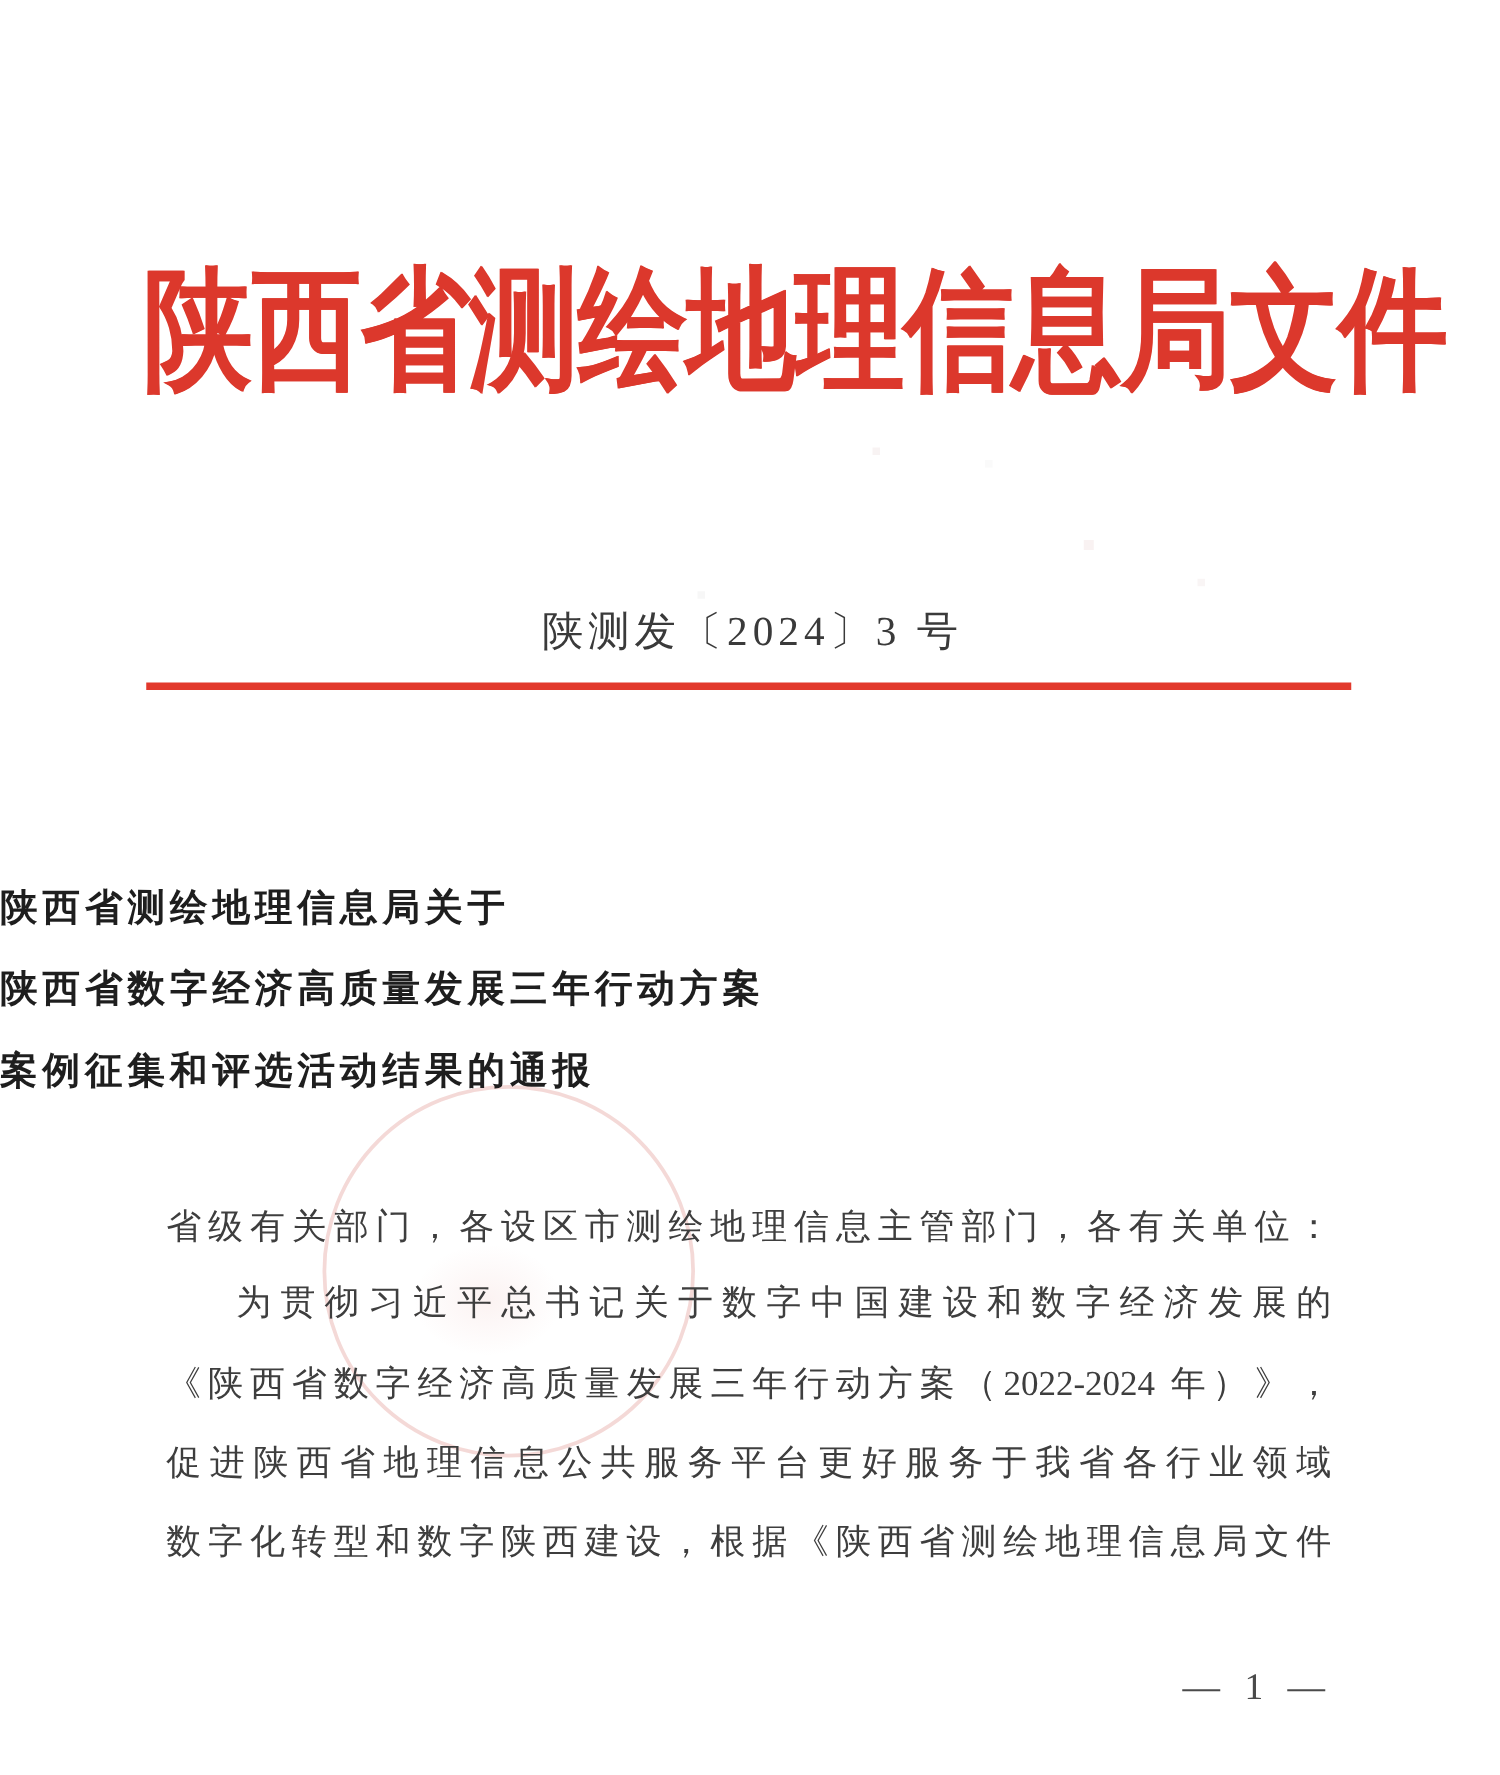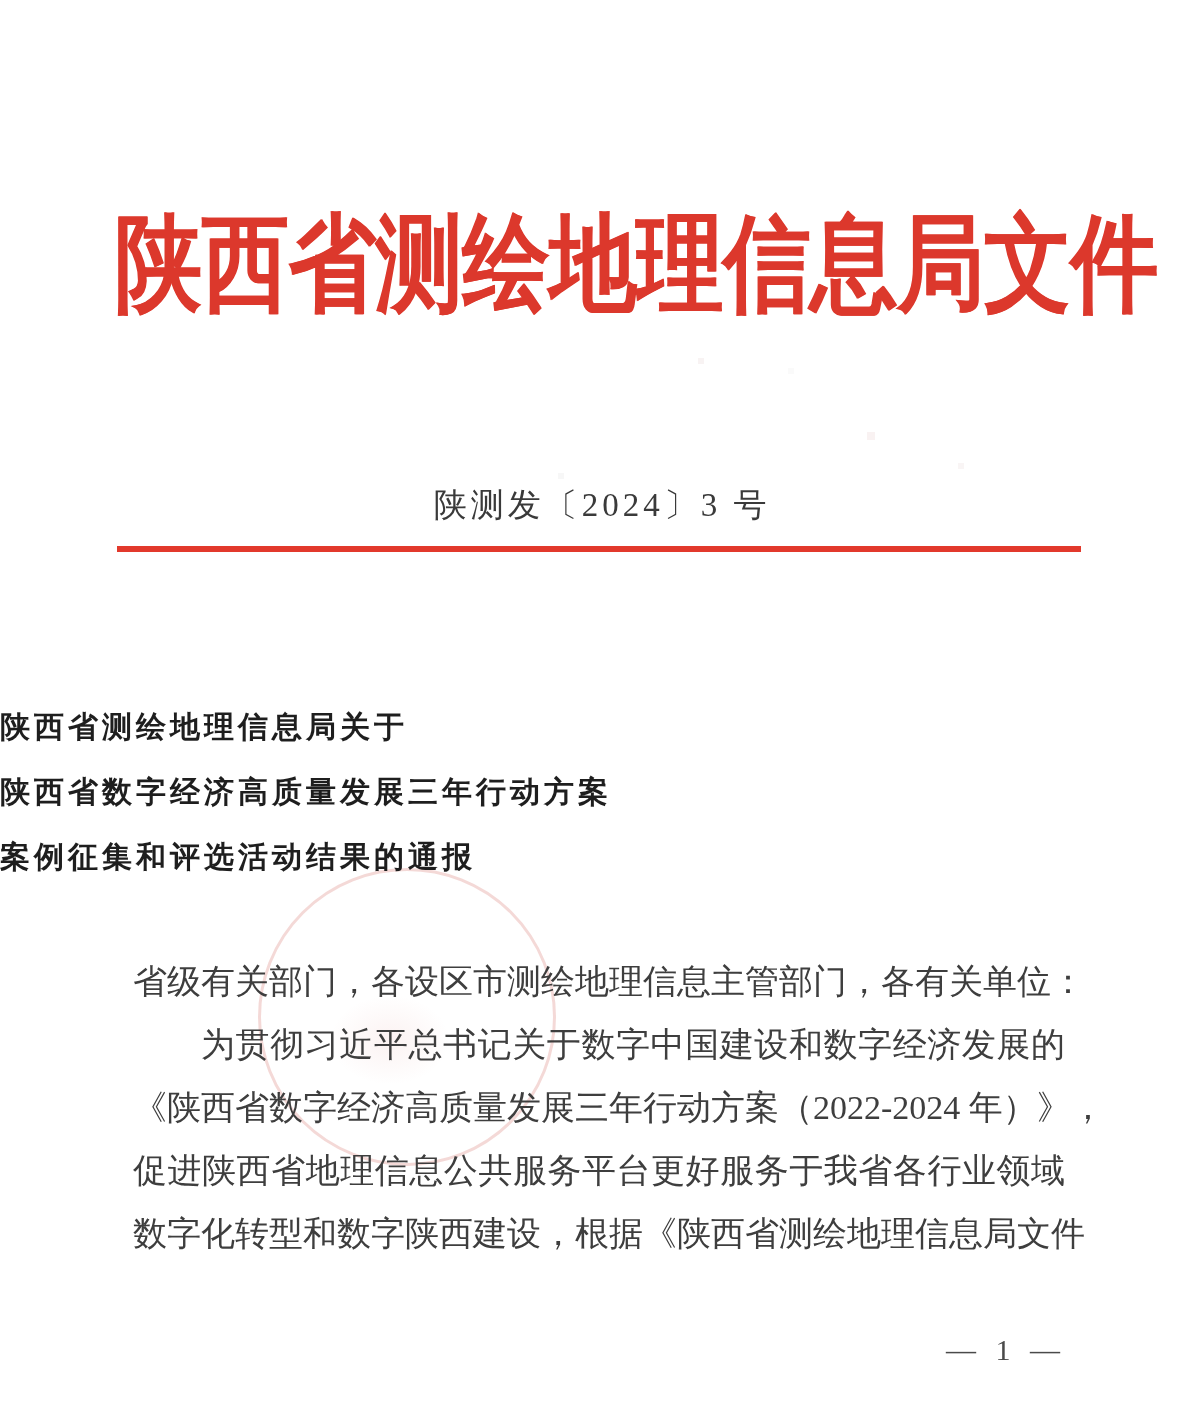--- a/index.html
+++ b/index.html
@@ -98,30 +98,31 @@
     letter-spacing: 4px;
   }
 
   
   .body-block {
     position: absolute;
     top: 950px;
     left: 133px;
     width: 932px;
     color: #3e3e3e;
-    font-size: 34px;
+    font-size: 28px;
     line-height: 63px;
   }
   .body-line {
     text-align: justify;
     text-align-last: justify;
     white-space: nowrap;
   }
   .body-line.indent {
     text-indent: 2em;
+    font-family: Liberation Mono, monospace;
   }
 
   
   .page-number {
     position: absolute;
     top: 1333px;
     right: 158px;
     font-size: 30px;
     letter-spacing: 6px;
     color: #4a4a4a;

